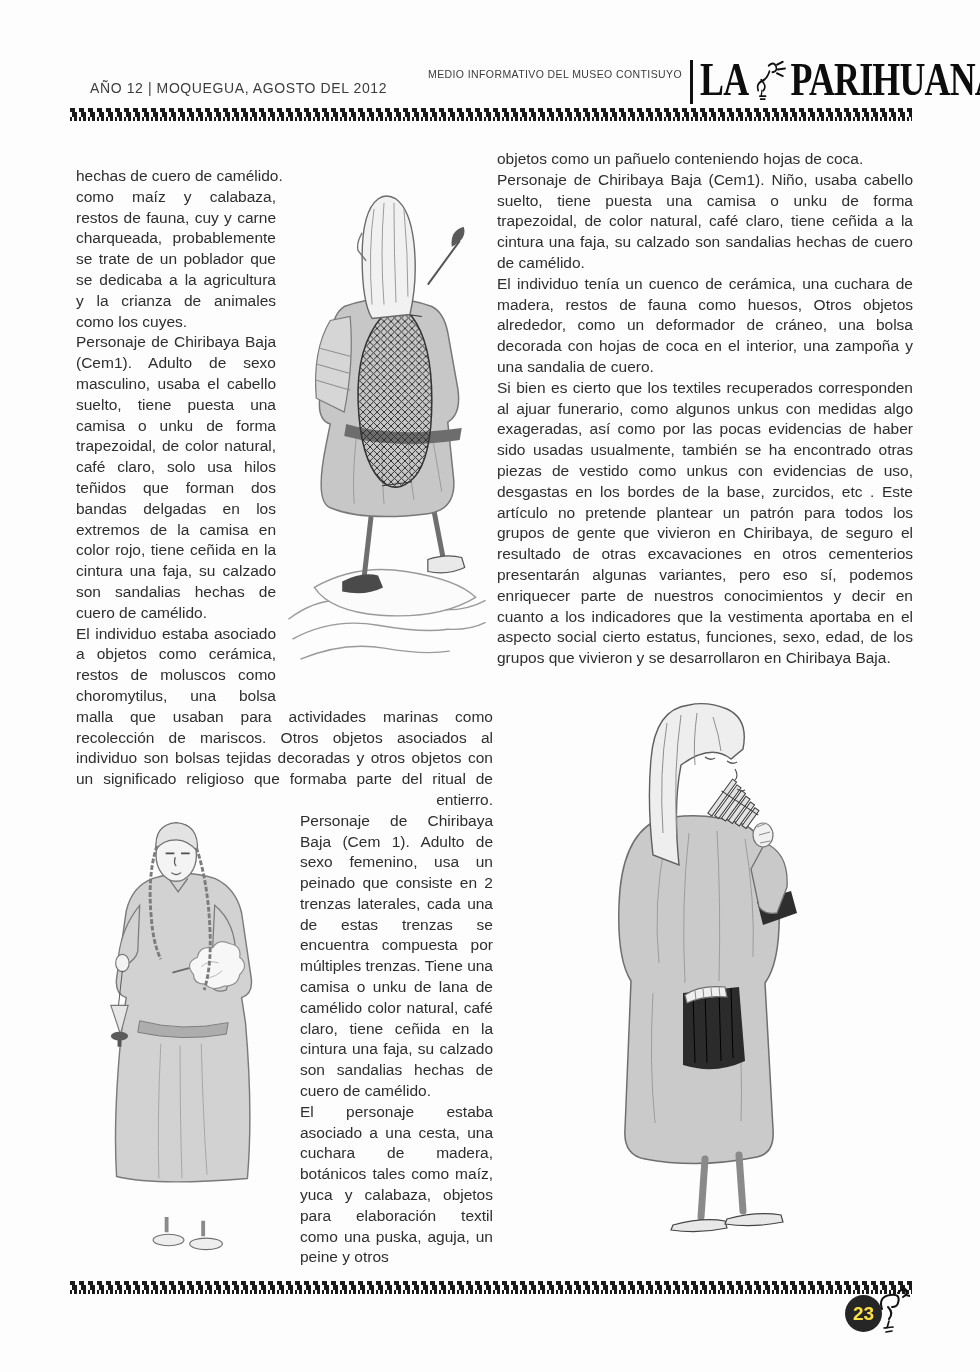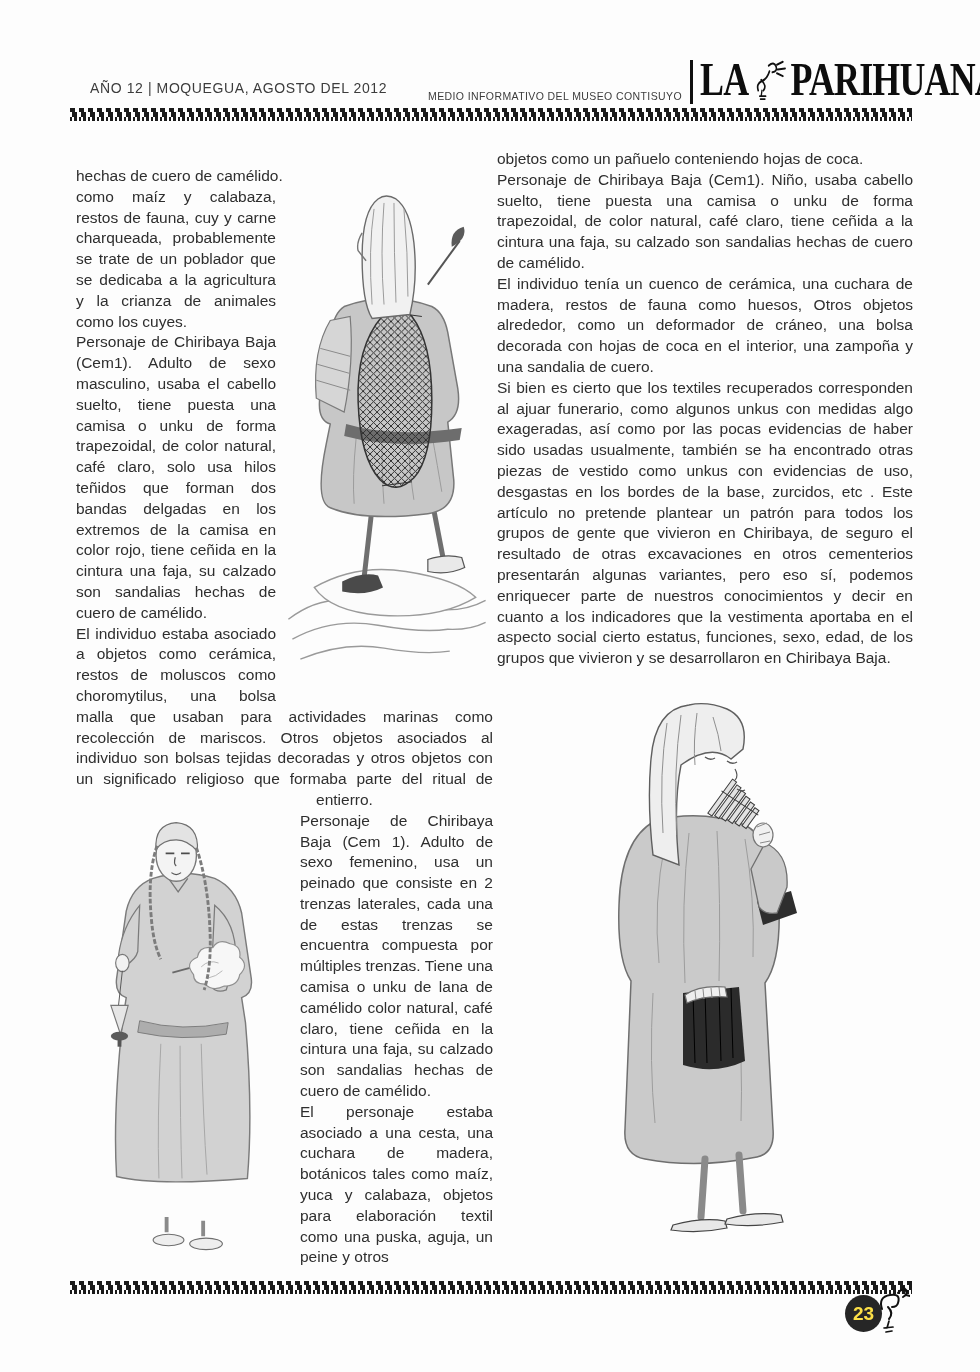--- a/index.html
+++ b/index.html
@@ -8,21 +8,21 @@
     background:#fdfdfd; overflow:hidden;
     font-family:"Liberation Sans", sans-serif; color:#2e2e2e;
   }
   
   .issue-line {
     position:absolute; left:90px; top:80px;
     font-size:14px; letter-spacing:.6px; color:#3c3c3c; white-space:nowrap;
   }
   .medio-line {
     position:absolute; right:298px; top:68px;
-    font-size:10.5px; letter-spacing:.4px; color:#3c3c3c; white-space:nowrap;margin-top:22px;
+    font-size:10.5px; letter-spacing:.4px; color:#3c3c3c; white-space:nowrap;
   }
   .mast-bar { position:absolute; left:690px; top:60px; width:3px; height:44px; background:#101010; }
   .masthead {
     position:absolute; left:700px; top:54px; height:50px;
     display:flex; align-items:center; gap:5px;
     transform:scaleX(.78); transform-origin:left center;
     font-family:"Liberation Serif", serif; font-weight:700; font-size:46px;
     letter-spacing:-1px; color:#0d0d0d; white-space:nowrap;
   }
   
@@ -37,21 +37,21 @@
     background-repeat:repeat-x;
   }
   .motif-top { top:108px; }
   .motif-bottom { top:1281px; }
   
   .col { position:absolute; text-align:justify; font-size:15.5px; line-height:20.8px; }
   .col-left  { left:76px;  top:166px; width:417px; }
   .col-right { left:497px; top:149px; width:416px; }
   .col p { margin:0; }
   .just-last { text-align-last:justify; }
-  .entierro-line { display:block; text-align:center; margin-left:120px; }
+  .entierro-line { display:block; text-align:right; margin-left:120px; }
   
   figure { margin:0; }
   .fig-man   { float:right; width:207px; height:498px; margin:2px 0 2px 10px; }
   .fig-woman { float:left;  width:212px; height:452px; margin:2px 12px 0 0; }
   .fig-flute { width:212px; height:552px; margin:24px 0 0 92px; }
   .fig-man svg, .fig-woman svg, .fig-flute svg { display:block; width:100%; height:100%; }
   
   .page-badge {
     position:absolute; left:845px; top:1295px; width:37px; height:37px;
     border-radius:50%; background:#262626; color:#fde047;

